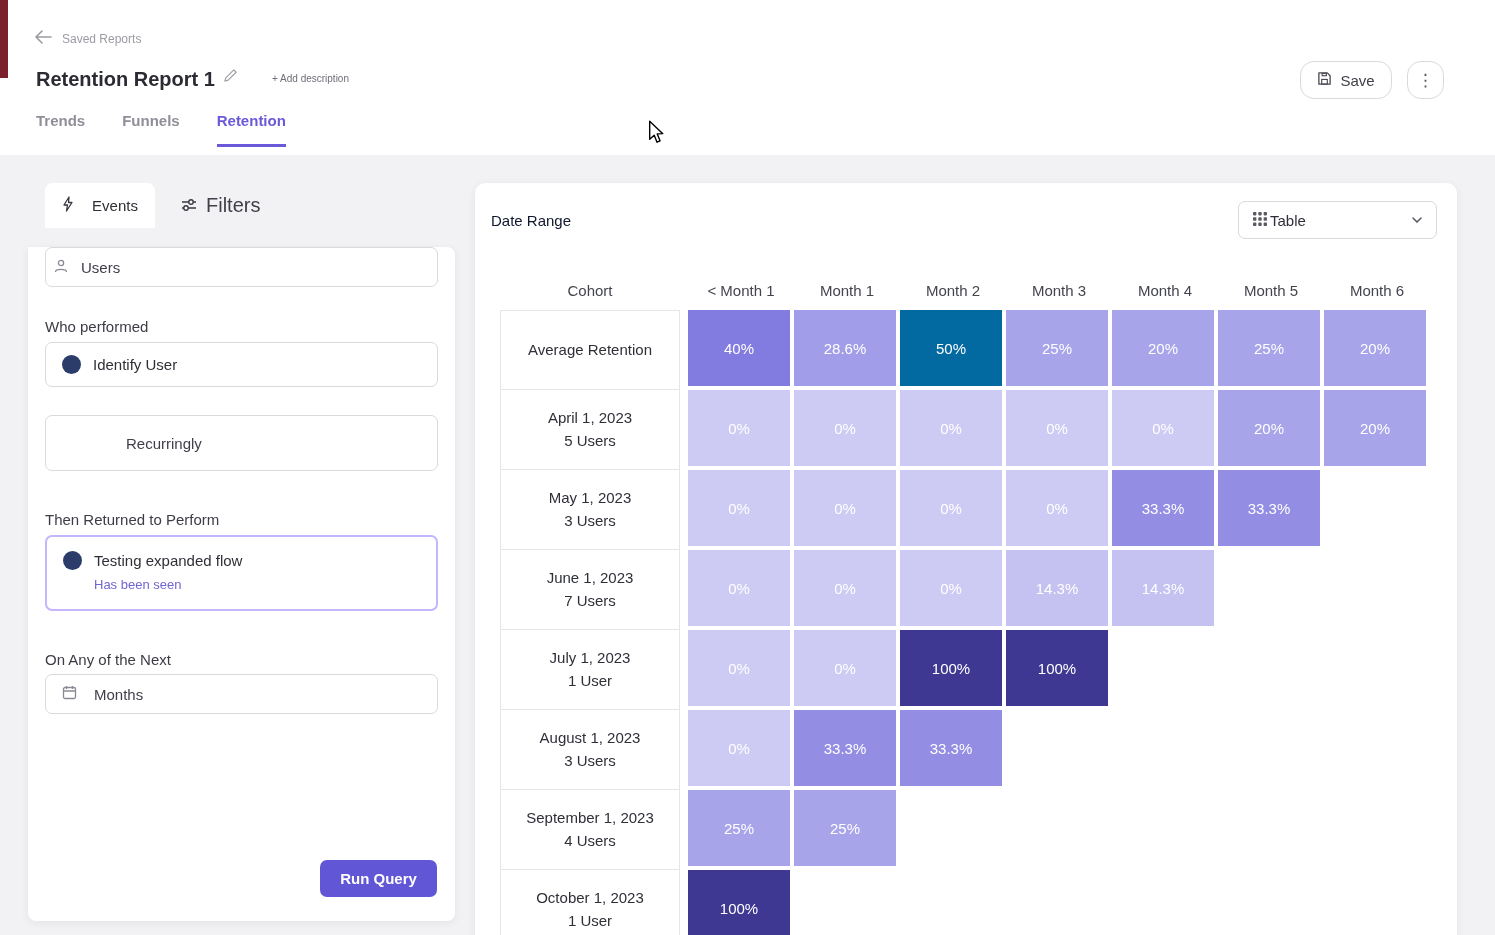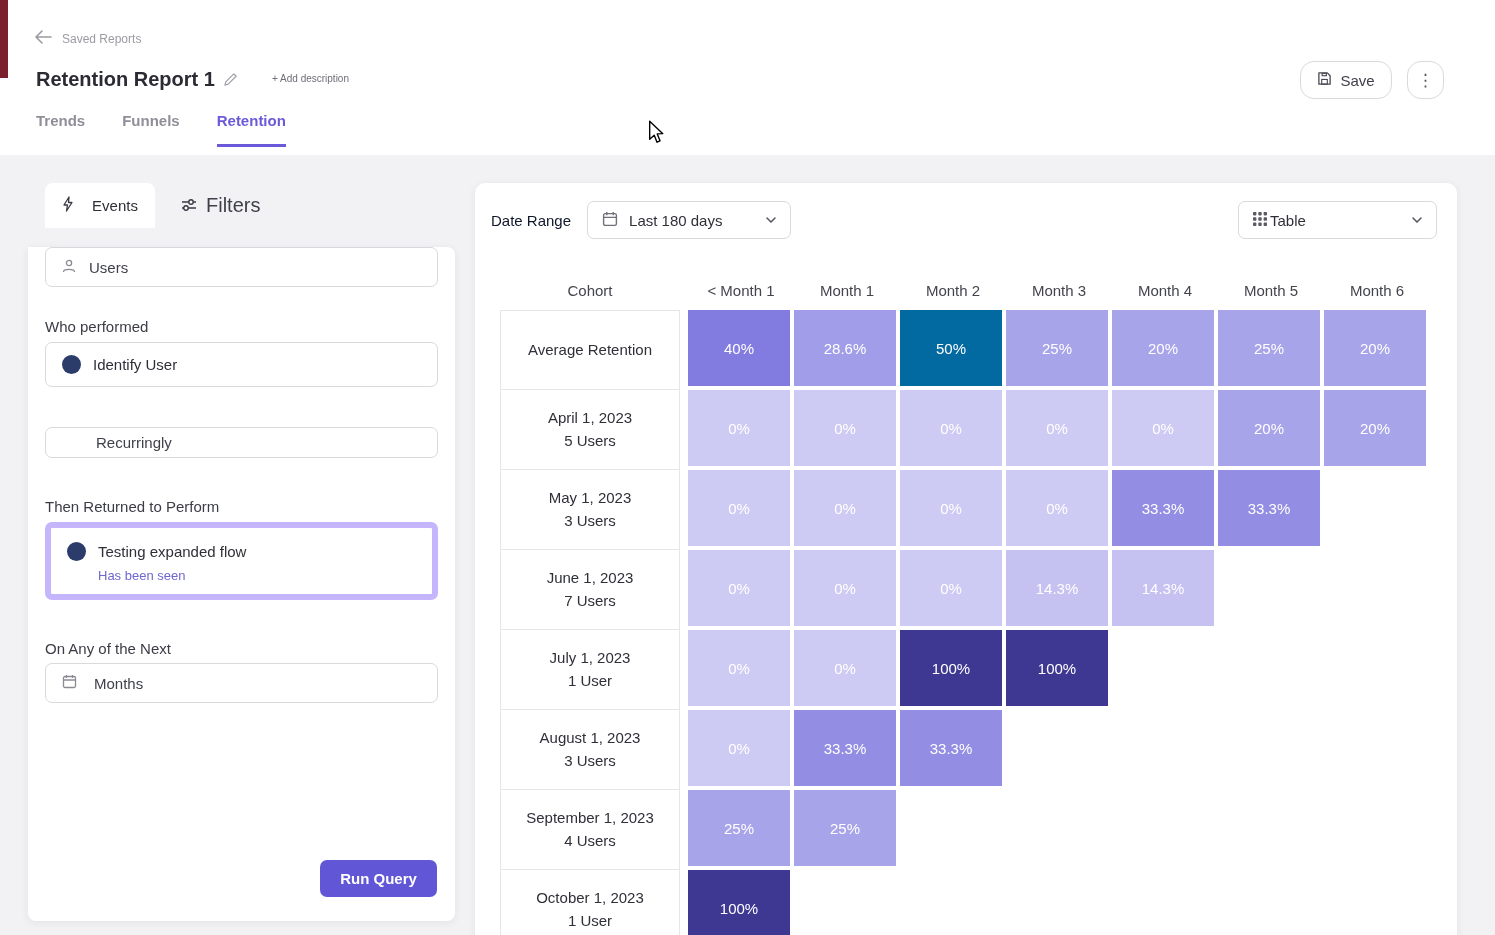--- a/index.html
+++ b/index.html
@@ -4,44 +4,44 @@
 <style>
   *{box-sizing:border-box;margin:0;padding:0}
   html,body{background:#f2f2f4}
   body{font-family:"Liberation Sans",sans-serif;color:#2f2f38}
   .page{position:relative;width:1495px;height:935px;overflow:hidden;background:#f2f2f4}
 
   
   .header{position:absolute;left:0;top:0;width:1495px;height:155px;background:#fff}
   .edge{position:absolute;left:0;top:0;width:8px;height:78px;background:#7b212e}
   .saved{position:absolute;left:34px;top:30px;display:flex;align-items:center;gap:10px;color:#9b9ba3;font-size:12px;cursor:pointer}
-  .title-row{position:absolute;left:36px;top:68px;display:flex;align-items:flex-end;gap:8px}
+  .title-row{position:absolute;left:36px;top:68px;display:flex;align-items:flex-start;gap:8px}
   .title{font-size:20px;font-weight:700;color:#2b2b33}
   .add-desc{position:absolute;left:272px;top:73px;font-size:10px;color:#6e6e78;cursor:pointer}
   .btn{border:1px solid #d9d9de;border-radius:14px;background:#fff;display:flex;align-items:center;justify-content:center;font-family:inherit;cursor:pointer}
   .save-btn{position:absolute;left:1300px;top:61px;width:92px;height:38px;gap:8px;font-size:15px;color:#3f3f49;font-weight:500}
   .kebab-btn{position:absolute;left:1407px;top:61px;width:37px;height:38px;font-size:17px;color:#55555e}
   .tabs{position:absolute;left:36px;top:112px;display:flex;gap:37px}
   .tab{font-size:15px;font-weight:600;color:#8f8f99;padding-bottom:15px;cursor:pointer}
   .tab.active{color:var(--accent,#6a5ad9);border-bottom:3px solid var(--accent,#6a5ad9)}
 
   
   .qpanel{position:absolute;left:28px;top:183px;width:427px}
   .qtabs{display:flex;align-items:center;height:45px}
   .qtab-events{margin-left:17px;width:110px;height:45px;background:#fff;border-radius:8px 8px 0 0;display:flex;align-items:center;justify-content:center;gap:18px;font-size:15px;font-weight:500;color:#2f2f38;cursor:pointer}
   .qtab-filters{margin-left:26px;display:flex;align-items:center;gap:9px;font-size:20px;color:#3f3f4a;cursor:pointer}
   .qbody{background:#fff;height:674px;border-radius:0 8px 8px 8px;box-shadow:0 2px 8px rgba(40,40,70,.07);padding:0 17px;position:relative}
   .field{border:1px solid #d9d9de;border-radius:7px;background:#fff;display:flex;align-items:center;font-size:15px;color:#3f3f4a}
-  .f-users{height:40px;margin-top:19px;padding-left:16px;gap:13px}
+  .f-users{height:40px;margin-top:19px;padding-left:8px;gap:13px}
   .lbl{font-size:15px;font-weight:500;color:#3c3c46}
   .lbl-who{padding-top:31px}
   .f-identify{height:45px;margin-top:7px;padding-left:16px;gap:12px;color:#2f2f38}
-  .f-recur{height:31px;margin-top:40px;padding-left:50px}
+  .f-recur{height:56px;margin-top:28px;padding-left:80px}
   .lbl-then{padding-top:40px}
-  .event-box{border:6px solid #c4b5fd;border-radius:7px;margin-top:7px;min-height:76px;padding:14px 16px 11px}
+  .event-box{border:2px solid #c4b5fd;border-radius:7px;margin-top:7px;min-height:76px;padding:14px 16px 11px}
   .event-row{display:flex;align-items:center;gap:12px;font-size:15px;color:#2f2f38}
   .event-link{margin-left:31px;margin-top:7px;font-size:13px;color:var(--link,#7066cf);cursor:pointer}
   .lbl-next{padding-top:40px}
   .f-months{height:40px;margin-top:6px;padding-left:16px;gap:17px}
   .run-btn{position:absolute;right:18px;bottom:24px;width:117px;height:37px;background:var(--run-bg,#6156d6);color:#fff;border:none;border-radius:7px;font-size:15px;font-weight:600;font-family:inherit;cursor:pointer}
   .dot{width:19px;height:19px;border-radius:50%;background:var(--dot,#2b3c6b);flex:none}
 
   
   .rpanel{position:absolute;left:475px;top:183px;width:982px;height:760px;background:#fff;border-radius:10px 10px 0 0;box-shadow:0 2px 8px rgba(40,40,70,.07)}
   .toolbar{display:flex;align-items:center;padding:18px 20px 0 16px}
@@ -180,34 +180,20 @@
       </div>
 
       <button class="run-btn">Run Query</button>
     </div>
   </div>
 
   <div class="rpanel">
     <div class="toolbar">
       <span class="dr-label">Date Range</span>
 
-      <div class="dropdown dd-date">
-        <span>
-          <svg width="16" height="16" viewBox="0 0 15 15">
-              <rect x="1.5" y="2.5" width="12" height="11" rx="1.5" fill="none" stroke="#70707a" stroke-width="1.3"></rect>
-              <path d="M1.5 6 H13.5 M4.5 1 V4 M10.5 1 V4" stroke="#70707a" stroke-width="1.3" fill="none"></path>
-            </svg>
-        </span>
-        <span>Last 180 days</span>
-        <span class="dd-caret">
-          <svg width="10" height="6" viewBox="0 0 10 6">
-              <path d="M1 1 L5 5 L9 1" stroke="#55555e" stroke-width="1.5" fill="none" stroke-linecap="round"></path>
-            </svg>
-        </span>
-      </div>
 
       <div class="dropdown dd-table">
         <span>
           <svg width="14" height="14" viewBox="0 0 14 14">
               <g fill="#5a5a64">
                 <rect x="0" y="0" width="3.4" height="3.4" rx="0.8"></rect>
                 <rect x="5.3" y="0" width="3.4" height="3.4" rx="0.8"></rect>
                 <rect x="10.6" y="0" width="3.4" height="3.4" rx="0.8"></rect>
                 <rect x="0" y="5.3" width="3.4" height="3.4" rx="0.8"></rect>
                 <rect x="5.3" y="5.3" width="3.4" height="3.4" rx="0.8"></rect>

